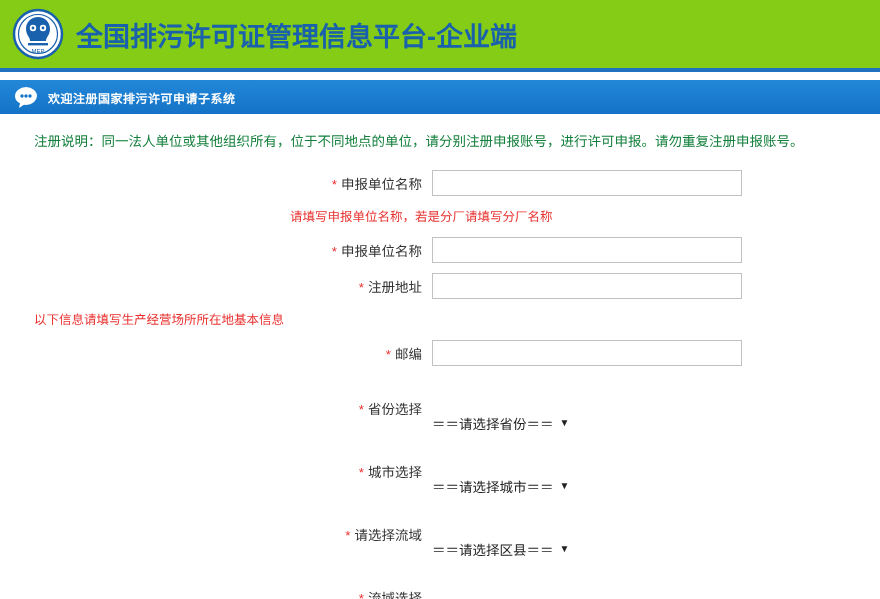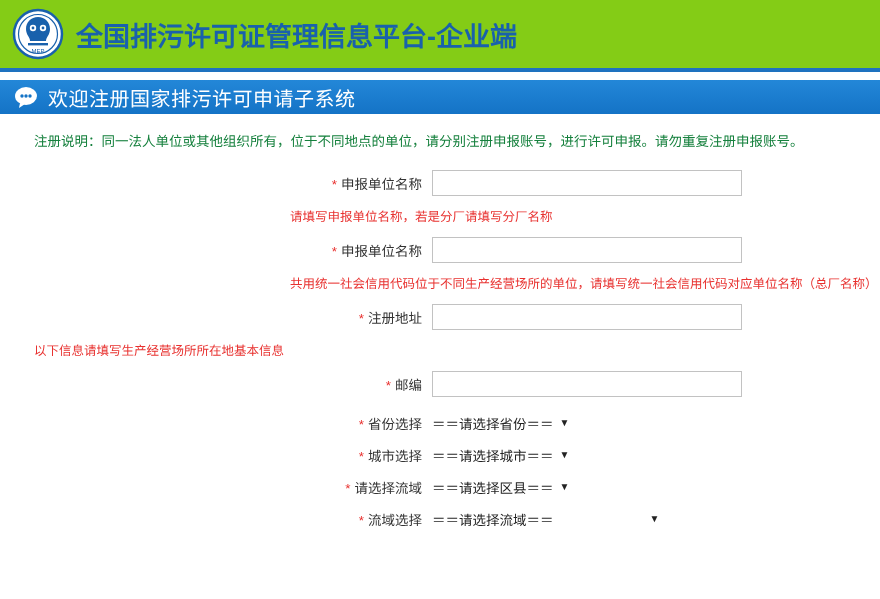--- a/index.html
+++ b/index.html
@@ -59,22 +59,22 @@
     box-sizing: border-box;
     color: #ffffff;
   }
   .subheader .chat-icon {
     width: 24px;
     height: 22px;
     margin-right: 10px;
     flex: 0 0 24px;
   }
   .subheader-text {
-    font-size: 20px;
-    font-weight: normal;
+    font-size: 12px;
+    font-weight: bold;
     letter-spacing: 0.5px;
   }
 
   
   .notice {
     color: #15803d;
     font-size: 13.5px;
     font-weight: normal;
     padding: 16px 0 6px 34px;
     letter-spacing: 0px;
@@ -135,20 +135,21 @@
   }
 
   
   .sel {
     display: inline-flex;
     align-items: center;
     font-size: 13.5px;
     color: #222;
     cursor: pointer;
     user-select: none;
+    margin-top: 31px;
   }
   .sel .sel-text {
     white-space: nowrap;
   }
   .sel .caret {
     margin-left: 6px;
     font-size: 10px;
     line-height: 1;
     color: #222;
   }
@@ -211,21 +212,20 @@
   <div class="hint">请填写申报单位名称，若是分厂请填写分厂名称</div>
 
   <div class="form-row">
     <div class="label-cell">
       <span class="req">*</span><span>申报单位名称</span>
     </div>
     <div class="field-cell">
       <input class="txt" type="text" value="" style="">
     </div>
   </div>
-  <div class="hint wide">共用统一社会信用代码位于不同生产经营场所的单位，请填写统一社会信用代码对应单位名称（总厂名称）</div>
 
   <div class="form-row">
     <div class="label-cell">
       <span class="req">*</span><span>注册地址</span>
     </div>
     <div class="field-cell">
       <input class="txt" type="text" value="" style="">
     </div>
   </div>
   <div class="hint left">以下信息请填写生产经营场所所在地基本信息</div>

